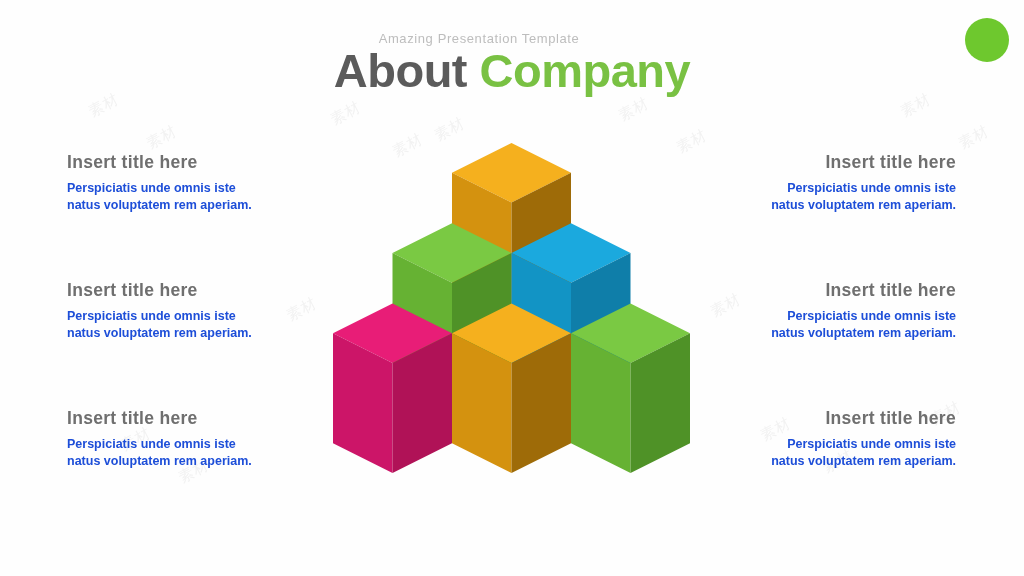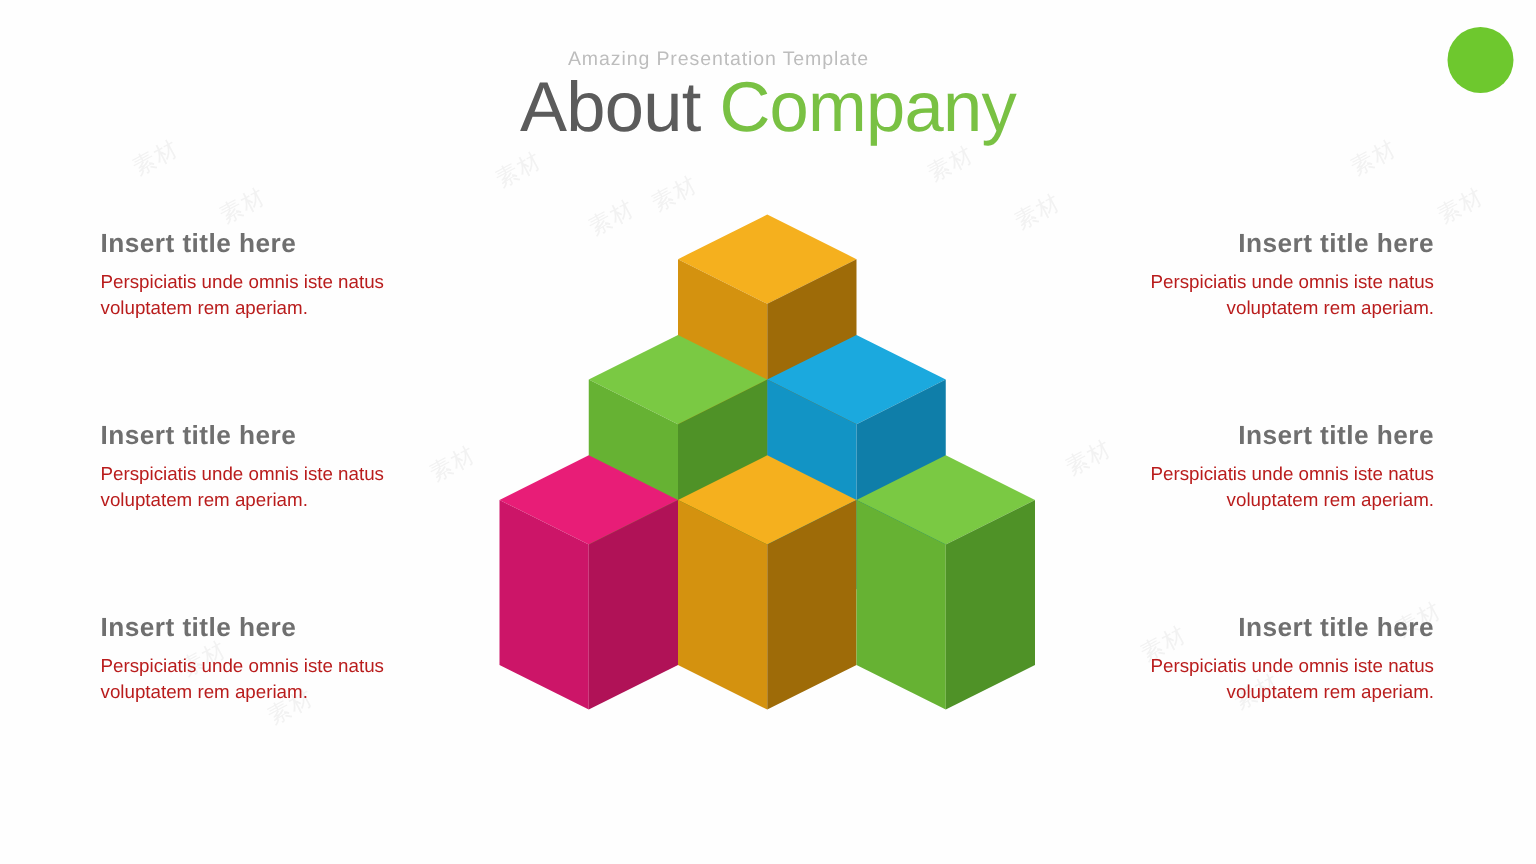--- a/index.html
+++ b/index.html
@@ -61,21 +61,21 @@
     color: #bdbdbd;
     font-weight: 400;
     padding-left: 25px;
   }
   .title {
     position: absolute;
     top: 46px;
     left: 0;
     width: 1024px;
     font-size: 47px;
-    font-weight: normal;
+    font-weight: bold;
     letter-spacing: -0.5px;
     line-height: 1.05;
   }
   .title .t-dark { color: #5b5b5b; }
   .title .t-accent { color: #79c143; }
 
   
   .corner-dot {
     position: absolute;
     top: 18px;
@@ -100,22 +100,22 @@
     font-size: 17.5px;
     color: #6f6f6f;
     font-weight: 700;
     letter-spacing: .3px;
     margin: 0 0 7px 0;
     white-space: nowrap;
   }
   .block-body {
     font-size: 12.5px;
     line-height: 16.5px;
-    color: #b91c1c;
-    font-weight: 400;
+    color: #1d4ed8;
+    font-weight: 700;
     margin: 0;
   }
 
   .b1 { top: 152px; }
   .b2 { top: 280px; }
   .b3 { top: 408px; }
 
   
   .cubes {
     position: absolute;

